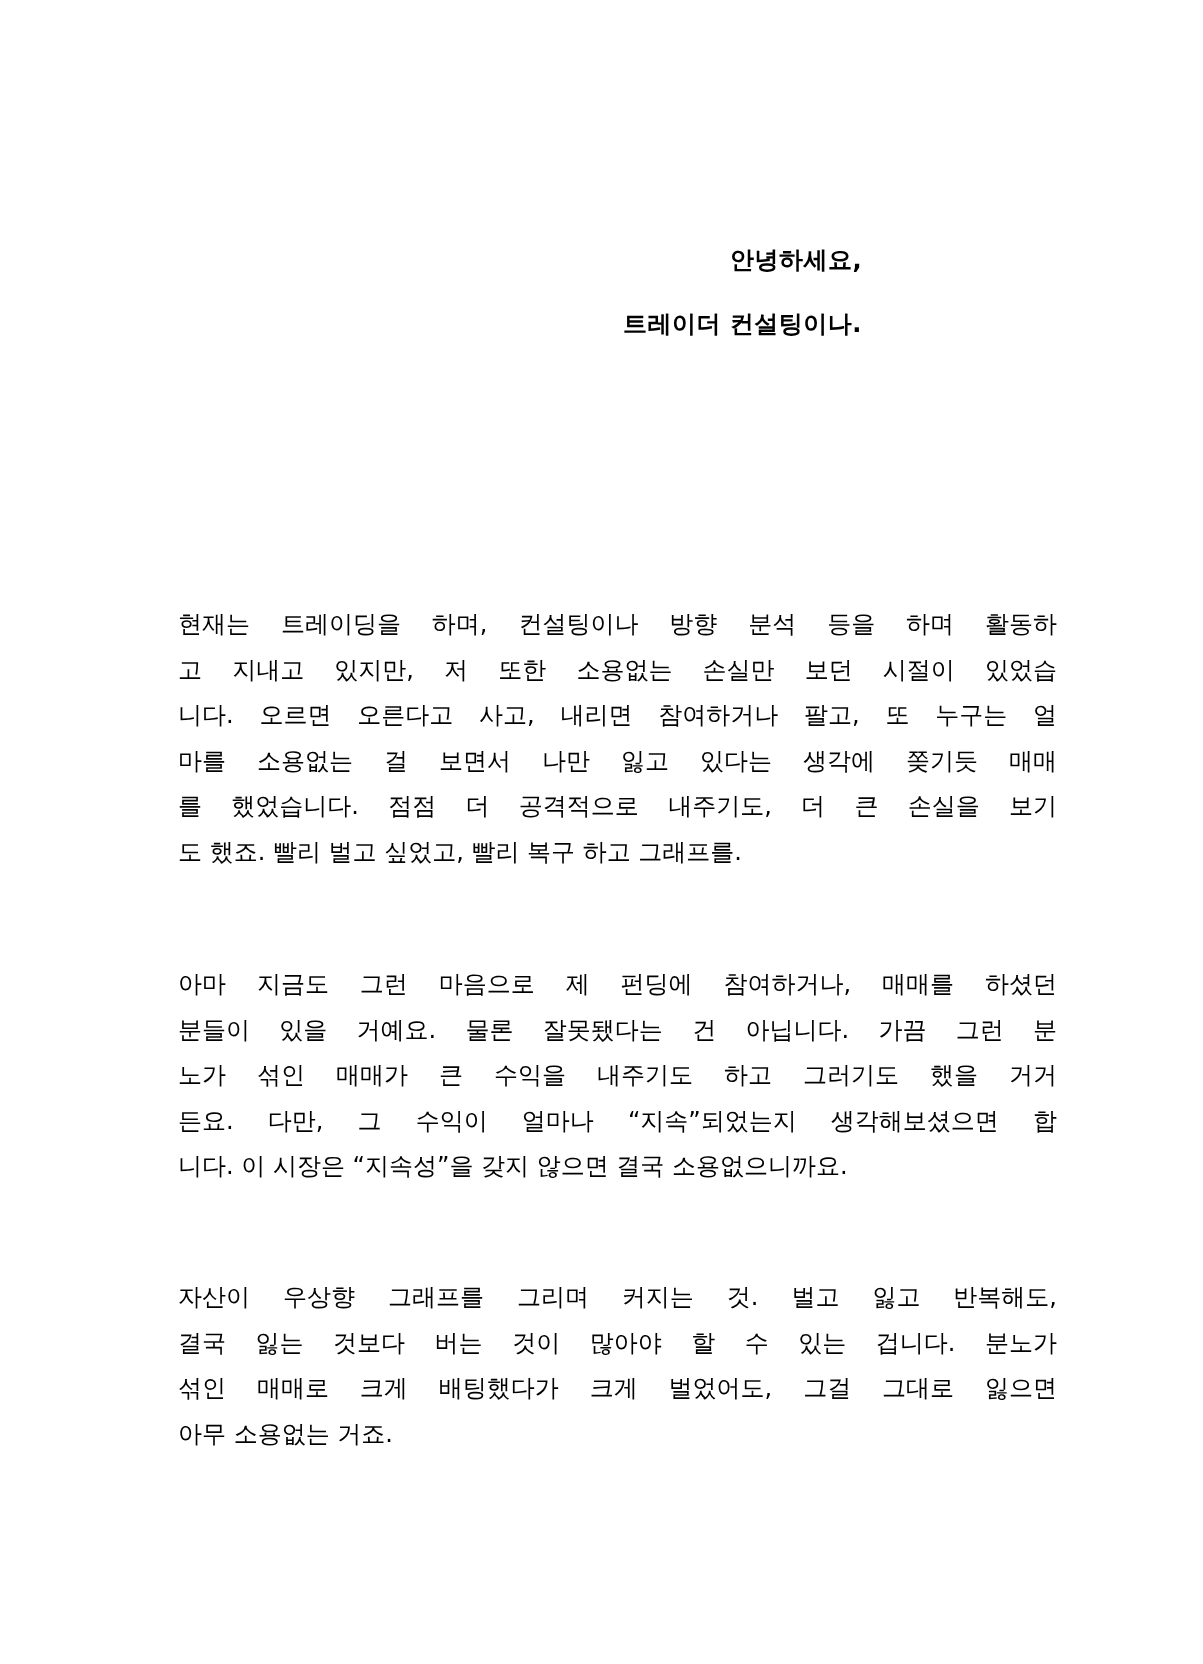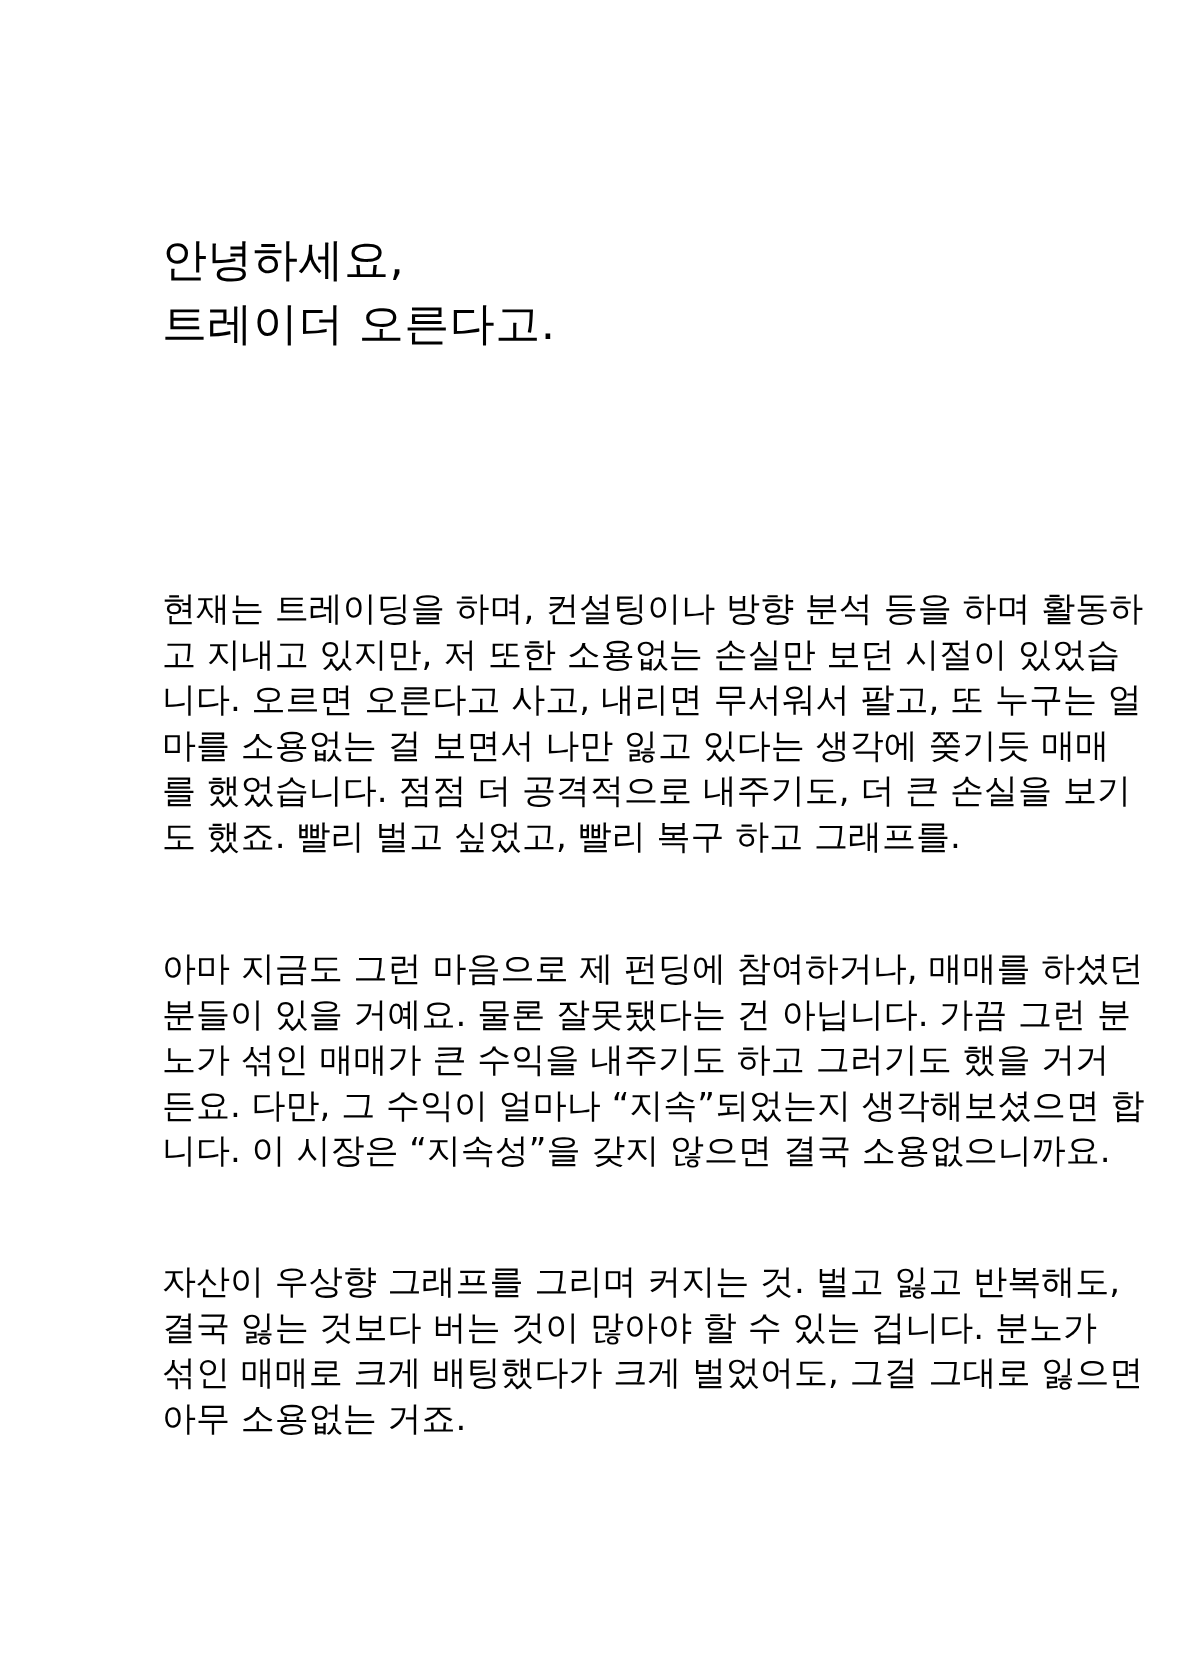--- a/index.html
+++ b/index.html
@@ -20,32 +20,33 @@
       left: 0; top: 0;
       width: 1203px; height: 1664px;
       background: #ffffff;
     }
     .title {
       position: absolute;
       left: 162px;
       top: 228px;
       width: 700px;
       margin: 0;
-      font-weight: normal;
-      font-size: 45px;
+      font-weight: bold;
+      font-size: 24px;
       line-height: 64px;
       letter-spacing: 0.5px;
+      text-align: right;
     }
     .title .line { display: block; white-space: nowrap; }
     .para {
       position: absolute;
       left: 162px;
       width: 879px;
-      margin: 0;
-      font-size: 34px;
+      margin: 16px;
+      font-size: 24px;
       line-height: 45.5px;
     }
     .para .line {
       display: block;
       white-space: nowrap;
       text-align: justify;
       text-align-last: justify;
       height: 45.5px;
     }
     .para .line.last {
@@ -55,27 +56,27 @@
     #p2 { top: 946px; }
     #p3 { top: 1259px; }
   </style>
 </head>
 <body>
 
 <div class="page">
 
   <h1 class="title">
     <span class="line">안녕하세요,</span>
-    <span class="line">트레이더 오른다고.</span>
+    <span class="line">트레이더 컨설팅이나.</span>
   </h1>
 
   <p class="para" id="p1">
     <span class="line">현재는 트레이딩을 하며, 컨설팅이나 방향 분석 등을 하며 활동하</span>
     <span class="line">고 지내고 있지만, 저 또한 소용없는 손실만 보던 시절이 있었습</span>
-    <span class="line">니다. 오르면 오른다고 사고, 내리면 무서워서 팔고, 또 누구는 얼</span>
+    <span class="line">니다. 오르면 오른다고 사고, 내리면 참여하거나 팔고, 또 누구는 얼</span>
     <span class="line">마를 소용없는 걸 보면서 나만 잃고 있다는 생각에 쫒기듯 매매</span>
     <span class="line">를 했었습니다. 점점 더 공격적으로 내주기도, 더 큰 손실을 보기</span>
     <span class="line last">도 했죠. 빨리 벌고 싶었고, 빨리 복구 하고 그래프를.</span>
   </p>
 
   <p class="para" id="p2">
     <span class="line">아마 지금도 그런 마음으로 제 펀딩에 참여하거나, 매매를 하셨던</span>
     <span class="line">분들이 있을 거예요. 물론 잘못됐다는 건 아닙니다. 가끔 그런 분</span>
     <span class="line">노가 섞인 매매가 큰 수익을 내주기도 하고 그러기도 했을 거거</span>
     <span class="line">든요. 다만, 그 수익이 얼마나 “지속”되었는지 생각해보셨으면 합</span>

